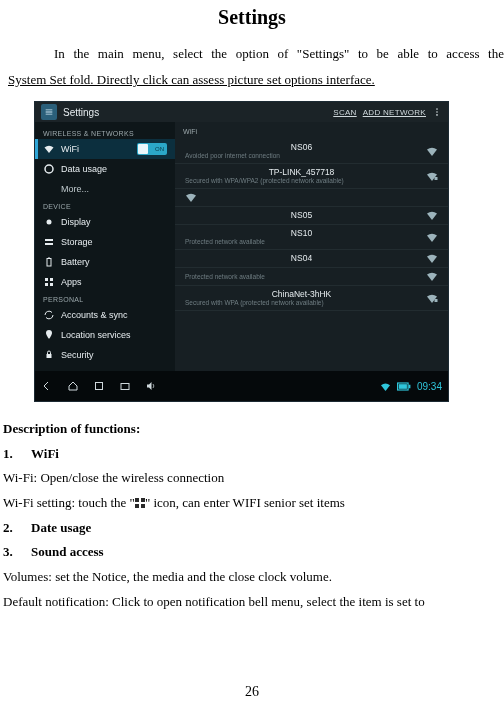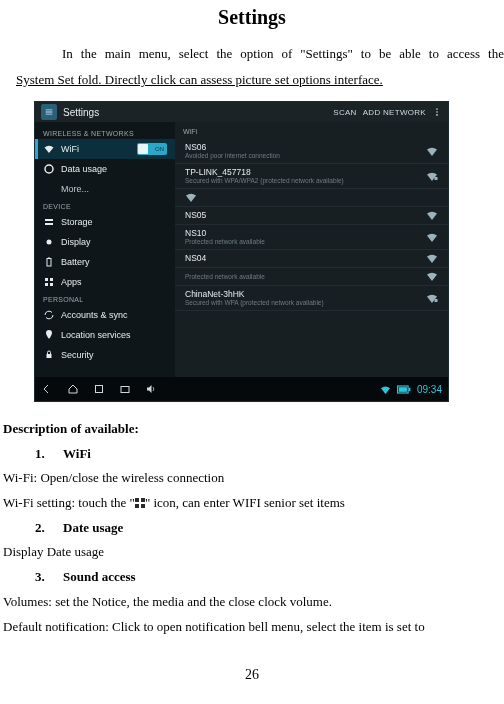--- a/index.html
+++ b/index.html
@@ -13,21 +13,21 @@
   }
   .page-title {
     text-align: center;
     font-size: 20px;
     font-weight: bold;
     margin-top: 6px;
   }
   .intro {
     font-size: 13px;
     line-height: 2;
-    margin: 12px 0 8px 16px;
+    margin: 12px 0 8px 8px;
     text-align: justify;
     text-align-last: left;
   }
   .intro .line1 { text-indent: 46px; display:block; text-align: justify; text-align-last: justify; }
   .intro .line2 { display:block;text-decoration:underline; }
 
   
   .shot {
     width: 415px;
     height: 301px;
@@ -49,21 +49,21 @@
   }
   .app-icon {
     width: 16px; height: 16px;
     background: #2a5f7a;
     display: inline-flex;
     align-items: center; justify-content: center;
     border-radius: 2px;
   }
   .app-icon svg { width: 10px; height: 10px; }
   .topbar-spacer { flex: 1; }
-  .topbar-btn { font-size: 8px; color: #cfd8dc; letter-spacing: .3px; }
+  .topbar-btn { font-size: 8px; color: #cfd8dc; letter-spacing: .3px; text-decoration: underline; }
   .plus-icon { width: 10px; height: 10px; }
 
   .shot-body {
     display: flex;
     height: 261px;
   }
   .sidebar {
     width: 140px;
     background: #0e1619;
     padding-top: 4px;
@@ -116,28 +116,28 @@
     padding: 0 8px 4px 8px;
   }
   .net-row {
     padding: 3px 10px 4px 10px;
     border-bottom: 1px solid #222c30;
     display: flex;
     align-items: center;
     gap: 8px;
   }
   .net-text { flex:1; }
-  .net-name { font-size: 8.5px; color:#e6ecef; }
+  .net-name { font-size: 8.5px; color:#e6ecef;text-align:center; }
   .net-sub { font-size: 6.5px; color:#6f7d82; }
   .wifi-glyph { width: 12px; height: 10px; }
 
   .navbar {
     position: absolute;
     bottom: 0; left: 0; right: 0;
-    height: 24px;
+    height: 30px;
     background: #05090b;
     display: flex;
     align-items: center;
     padding: 0 6px;
     gap: 14px;
   }
   .nav-icon { width: 12px; height: 12px; }
   .nav-spacer { flex:1; }
   .nav-status {
     display:flex; align-items:center; gap:6px;
@@ -148,34 +148,34 @@
 
   
   .desc {
     font-size: 13px;
     line-height: 1.9;
     margin-top: 15px;
     padding: 0 3px;
   }
   .desc .bold { font-weight: bold; }
   .desc p { margin: 0; }
-  .desc .numitem { padding-left: 28px; text-indent:-28px;margin-left:32px; }
+  .desc .numitem { padding-left: 28px; text-indent:-28px; }
   .desc .numitem .num { display:inline-block; width:28px; text-indent:0;}
   .inline-icon {
     display:inline-block;
     width:10px; height:10px;
     vertical-align: -1px;
   }
   .inline-icon rect{ fill:#2a2a2a; }
   .inline-icon .bar{ fill:#2a2a2a; }
 
   .page-num {
     position: absolute;
     left:0; right:0;
-    bottom: 21px;
+    bottom: 4px;
     text-align: center;
     font-size: 14px;
   }
 </style>
 </head>
 <body>
 
 <h1 class="page-title">Settings</h1>
 
 <div class="intro">
@@ -222,30 +222,30 @@
 
       <div class="side-item more">
         <span class="side-icon"></span>
         <span class="side-label">More...</span>
       </div>
 
       <div class="side-header">DEVICE</div>
 
       <div class="side-item">
         <svg class="side-icon" viewBox="0 0 24 24">
+            <circle cx="12" cy="12" r="5" fill="#e6ecef"></circle>
+          </svg>
+        <span class="side-label">Display</span>
+      </div>
+      <div class="side-item">
+        <svg class="side-icon" viewBox="0 0 24 24">
             <rect x="4" y="6" width="16" height="4" fill="#e6ecef"></rect>
             <rect x="4" y="14" width="16" height="4" fill="#e6ecef"></rect>
           </svg>
         <span class="side-label">Storage</span>
-      </div>
-      <div class="side-item">
-        <svg class="side-icon" viewBox="0 0 24 24">
-            <circle cx="12" cy="12" r="5" fill="#e6ecef"></circle>
-          </svg>
-        <span class="side-label">Display</span>
       </div>
       <div class="side-item">
         <svg class="side-icon" viewBox="0 0 24 24">
             <rect x="8" y="5" width="8" height="15" fill="none" stroke="#e6ecef" stroke-width="2"></rect>
             <rect x="10" y="3" width="4" height="2" fill="#e6ecef"></rect>
           </svg>
         <span class="side-label">Battery</span>
       </div>
       <div class="side-item">
         <svg class="side-icon" viewBox="0 0 24 24">
@@ -380,39 +380,38 @@
           <rect x="1" y="1" width="18" height="12" fill="none" stroke="#2fc6db" stroke-width="2"></rect>
           <rect x="20" y="4" width="3" height="6" fill="#2fc6db"></rect>
           <rect x="3" y="3" width="14" height="8" fill="#2fc6db"></rect>
         </svg>
       <span>09:34</span>
     </span>
   </div>
 </div>
 
 <div class="desc">
-  <p class="bold">Description of available:</p>
+  <p class="bold">Description of functions:</p>
 
   <p class="numitem bold">
     <span class="num">1.</span><span>WiFi</span>
   </p>
   <p>Wi-Fi: Open/close the wireless connection</p>
   <p>
     <span>Wi-Fi setting: touch the "</span><svg class="inline-icon" viewBox="0 0 10 10">
         <rect class="bar" x="0" y="0" width="4" height="4"></rect>
         <rect class="bar" x="6" y="0" width="4" height="4"></rect>
         <rect class="bar" x="0" y="6" width="4" height="4"></rect>
         <rect class="bar" x="6" y="6" width="4" height="4"></rect>
       </svg><span>" icon, can enter WIFI senior set items</span>
   </p>
 
   <p class="numitem bold">
     <span class="num">2.</span><span>Date usage</span>
   </p>
-  <p>Display Date usage</p>
 
   <p class="numitem bold">
     <span class="num">3.</span><span>Sound access</span>
   </p>
   <p>Volumes: set the Notice, the media and the close clock volume.</p>
   <p>Default notification:  Click to open notification bell menu, select the item is set to</p>
 </div>
 
 <div class="page-num">26</div>
 

